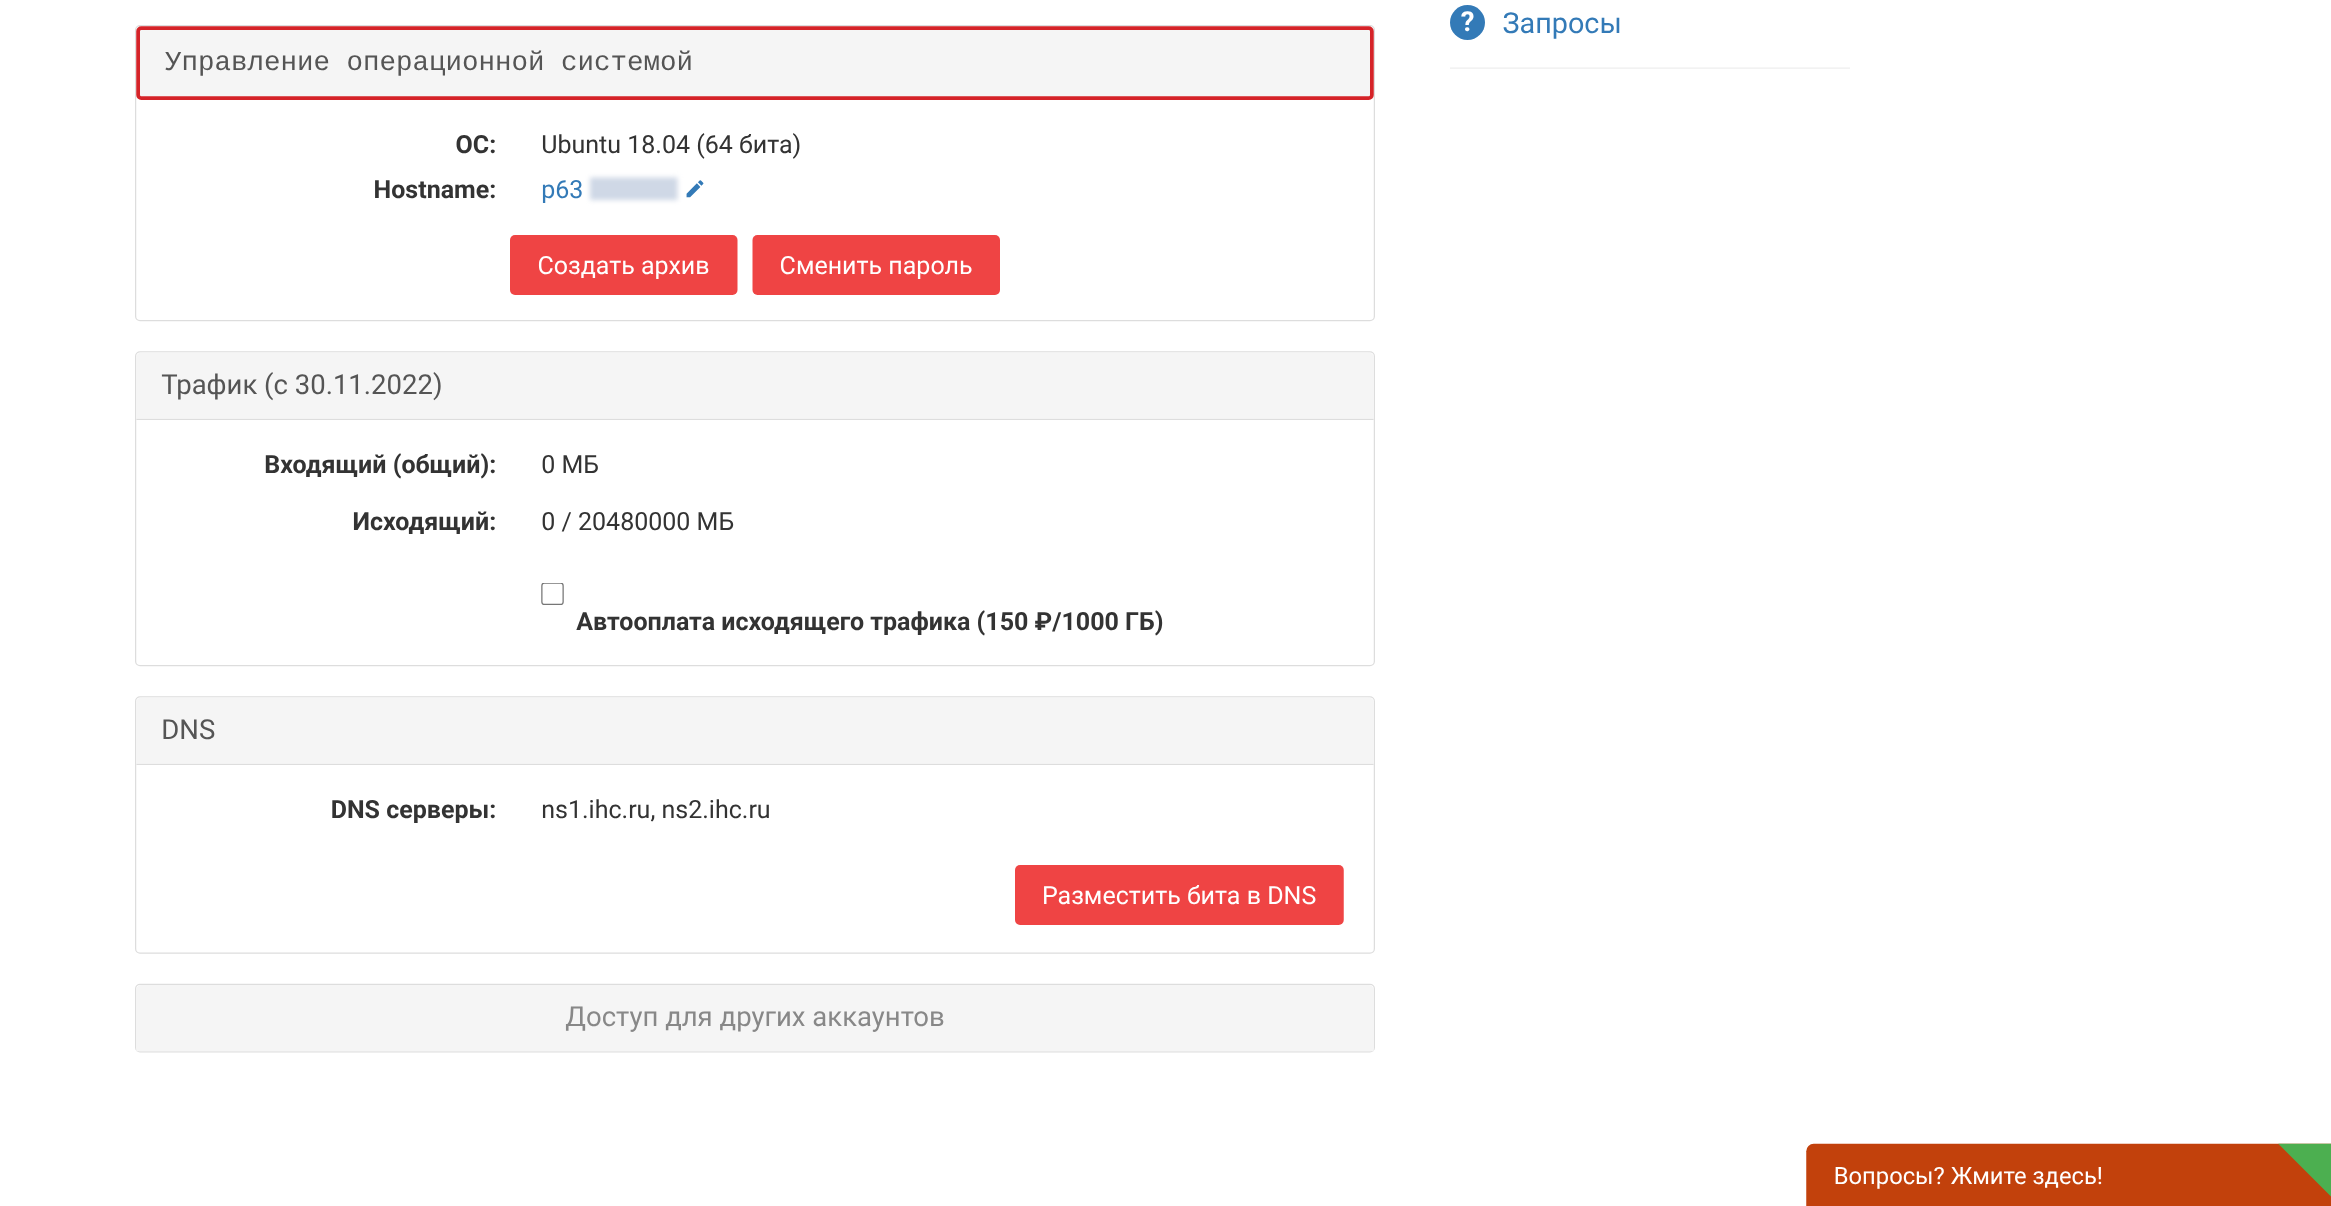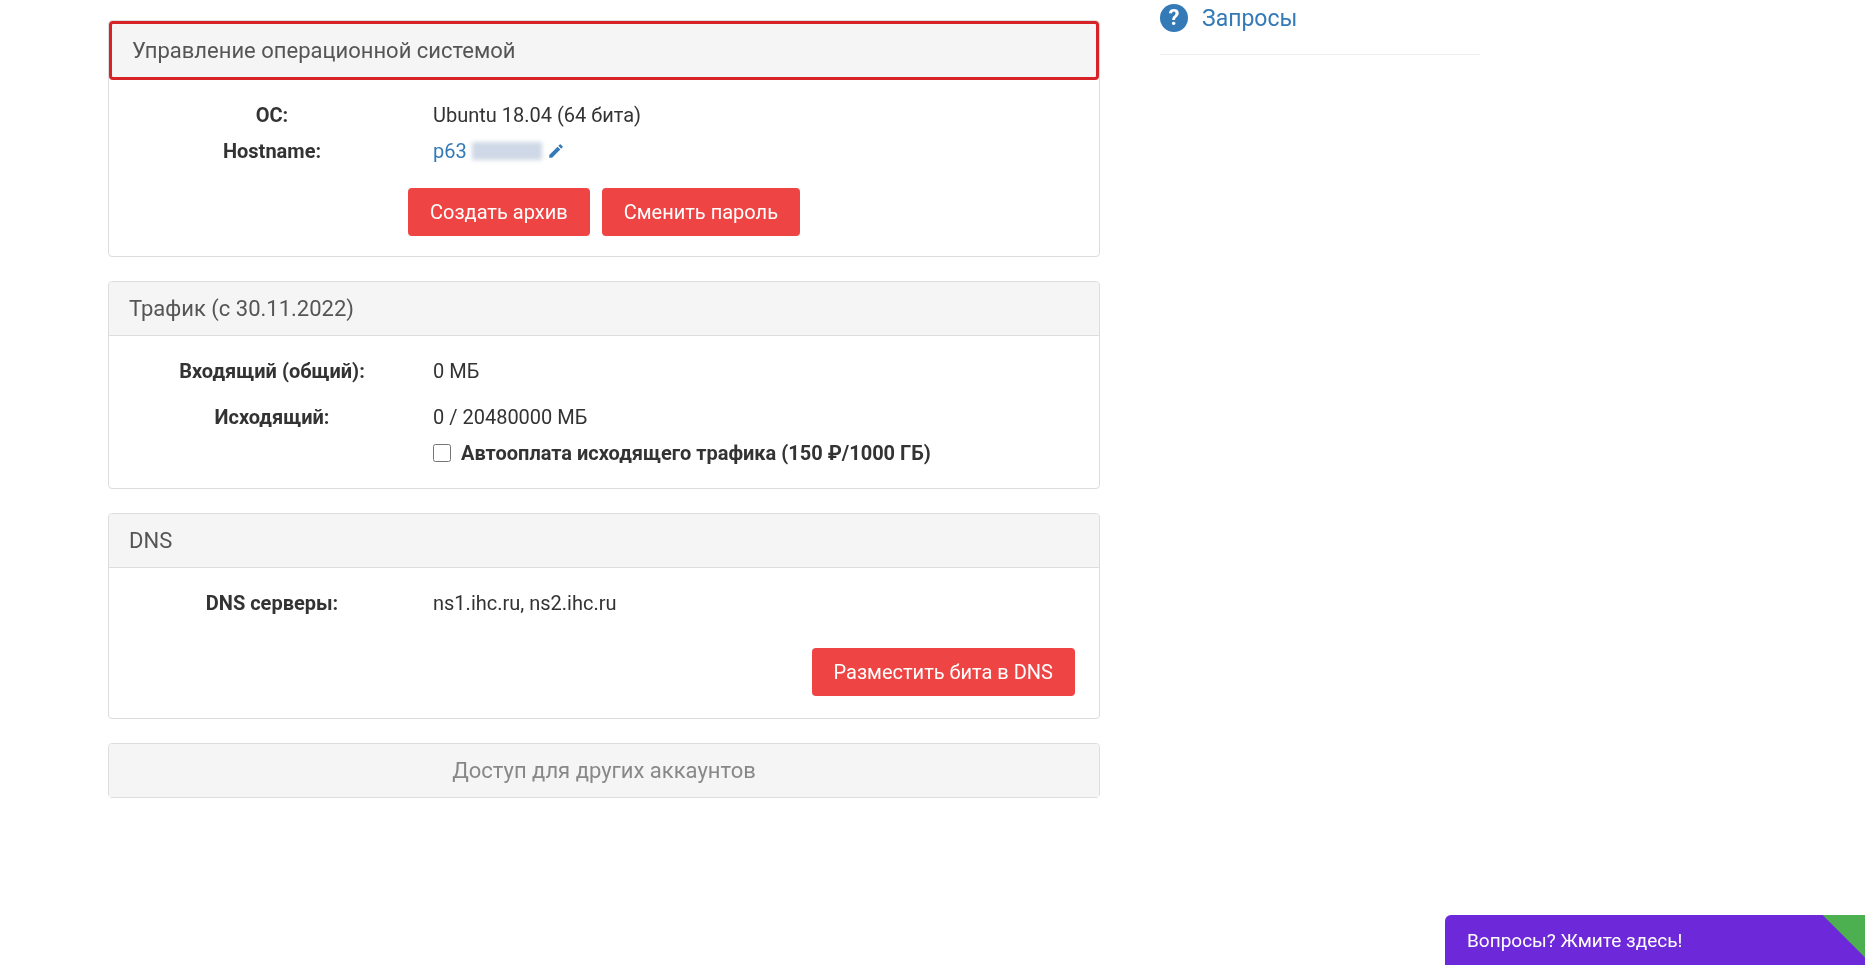--- a/index.html
+++ b/index.html
@@ -38,33 +38,34 @@
     color: #555;
     border-top-left-radius: 4px;
     border-top-right-radius: 4px;
   }
   .panel-body {
     padding: 20px 24px;
   }
   .panel-os .panel-header {
     border: 3px solid #d52328;
     border-radius: 4px;
+    font-family: Liberation Mono, monospace;
   }
   .kv {
     display: flex;
     margin-bottom: 6px;
     font-size: 20px;
     line-height: 1.5;
   }
   .kv-label {
     width: 300px;
-    text-align: center;
+    text-align: right;
     font-weight: 700;
     color: #333;
-    padding-right: 22px;
+    padding-right: 36px;
   }
   .kv-value {
     color: #333;
   }
   .kv-value.link {
     color: #337ab7;
   }
   .hostname-row {
     display: flex;
     align-items: center;
@@ -119,20 +120,21 @@
     margin-top: 6px;
   }
   .autopay-check {
     width: 18px;
     height: 18px;
   }
   .autopay-label {
     font-weight: 700;
     font-size: 20px;
     color: #333;
+    margin-top: 44px;
   }
   .dns-section .panel-body {
     padding-bottom: 22px;
   }
   .dns-btn-row {
     display: flex;
     justify-content: flex-end;
     margin-top: 30px;
   }
   .side-item {
@@ -151,21 +153,21 @@
     flex-shrink: 0;
   }
   .help-icon circle.bg { fill: #337ab7; }
   .help-icon text { fill: #fff; font-weight: 700; font-size: 22px; }
   .chat-widget {
     position: absolute;
     bottom: 0;
     right: 0;
     width: 420px;
     height: 50px;
-    background: #6d28d9;
+    background: #c2410c;
     color: #fff;
     display: flex;
     align-items: center;
     padding: 0 22px;
     font-size: 19px;
     border-top-left-radius: 6px;
     cursor: pointer;
     overflow: hidden;
   }
   .chat-corner {

